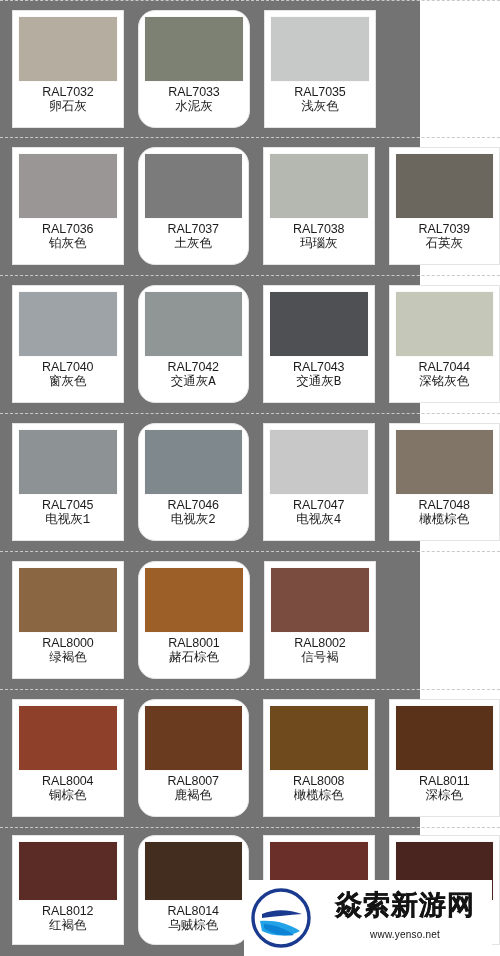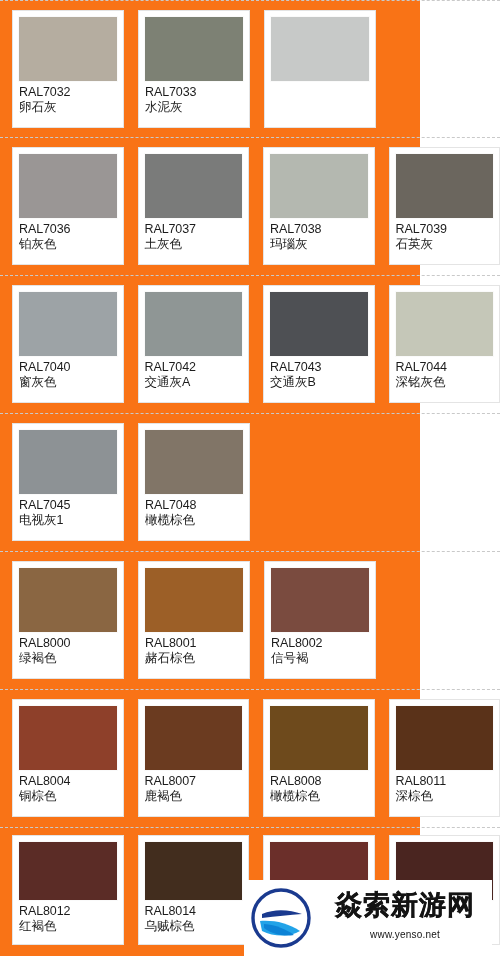--- a/index.html
+++ b/index.html
@@ -11,21 +11,22 @@
     height: 956px;
     background: #ffffff;
     font-family: "Liberation Sans", "DejaVu Sans", sans-serif;
     overflow: hidden;
     position: relative;
   }
   #sheet {
     width: 420px;
     height: 956px;
     position: relative;
-    background: #f97316;
+    background: #737373;
+    text-align: center;
   }
   .row {
     position: relative;
     width: 500px;
     height: 138px;
     box-sizing: border-box;
     display: flex;
     flex-direction: row;
     align-items: flex-start;
     border-bottom: 1px dashed #c9c9c9;
@@ -47,21 +48,21 @@
     border: 1px solid #e4e4e4;
     background: #ffffff;
     padding: 6px 6px 0 6px;
     overflow: hidden;
   }
   .row.last .card {
     height: 110px;
     margin-top: 7px;
   }
   .card.c0 { margin-left: 12px; }
-  .card.c1 { margin-left: 14px; }
+  .card.c1 { margin-left: 14px; border-radius: 17px; }
   .card.c2 { margin-left: 14px; }
   .card.c3 { margin-left: 14px; }
   .swatch {
     width: 100%;
     height: 64px;
     display: block;
     box-shadow: 0 0 0 1px rgba(0,0,0,0.02);
   }
   .row.last .swatch {
     height: 58px;
@@ -75,21 +76,21 @@
     color: #1c1c1c;
     letter-spacing: -0.1px;
     white-space: nowrap;
     font-family: "Liberation Sans", "DejaVu Sans", sans-serif;
   }
   .name {
     font-size: 12.5px;
     color: #1c1c1c;
     letter-spacing: 0px;
     white-space: nowrap;
-    font-family: Liberation Sans, sans-serif;
+    font-family: Liberation Mono, monospace;
   }
   
   #watermark {
     position: absolute;
     left: 244px;
     top: 880px;
     width: 248px;
     height: 76px;
     background: #ffffff;
     display: flex;
@@ -157,20 +158,24 @@
     </div>
     <div class="card c1">
       <div class="swatch" style="background-color: rgb(125, 129, 116);"></div>
       <div class="labels">
         <div class="code">RAL7033</div>
         <div class="name">水泥灰</div>
       </div>
     </div>
     <div class="card c3">
       <div class="swatch" style="background-color: rgb(199, 201, 200);"></div>
+      <div class="labels">
+        <div class="code">RAL7035</div>
+        <div class="name">浅灰色</div>
+      </div>
     </div>
   </div>
 
   <div class="row">
     <div class="card c0">
       <div class="swatch" style="background-color: rgb(154, 150, 149);"></div>
       <div class="labels">
         <div class="code">RAL7036</div>
         <div class="name">铂灰色</div>
       </div>
@@ -228,20 +233,34 @@
       </div>
     </div>
   </div>
 
   <div class="row">
     <div class="card c0">
       <div class="swatch" style="background-color: rgb(141, 146, 149);"></div>
       <div class="labels">
         <div class="code">RAL7045</div>
         <div class="name">电视灰1</div>
+      </div>
+    </div>
+    <div class="card c1">
+      <div class="swatch" style="background-color: rgb(127, 136, 140);"></div>
+      <div class="labels">
+        <div class="code">RAL7046</div>
+        <div class="name">电视灰2</div>
+      </div>
+    </div>
+    <div class="card c2">
+      <div class="swatch" style="background-color: rgb(200, 200, 200);"></div>
+      <div class="labels">
+        <div class="code">RAL7047</div>
+        <div class="name">电视灰4</div>
       </div>
     </div>
     <div class="card c3">
       <div class="swatch" style="background-color: rgb(129, 117, 103);"></div>
       <div class="labels">
         <div class="code">RAL7048</div>
         <div class="name">橄榄棕色</div>
       </div>
     </div>
   </div>

